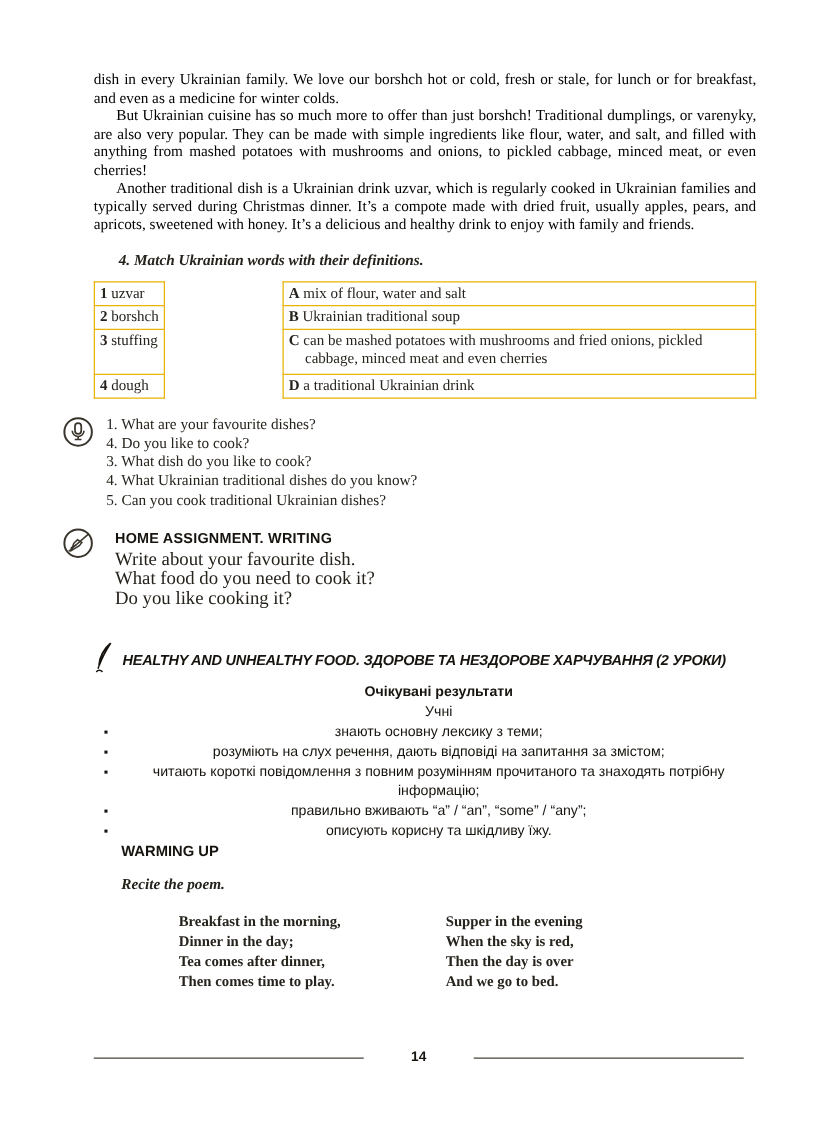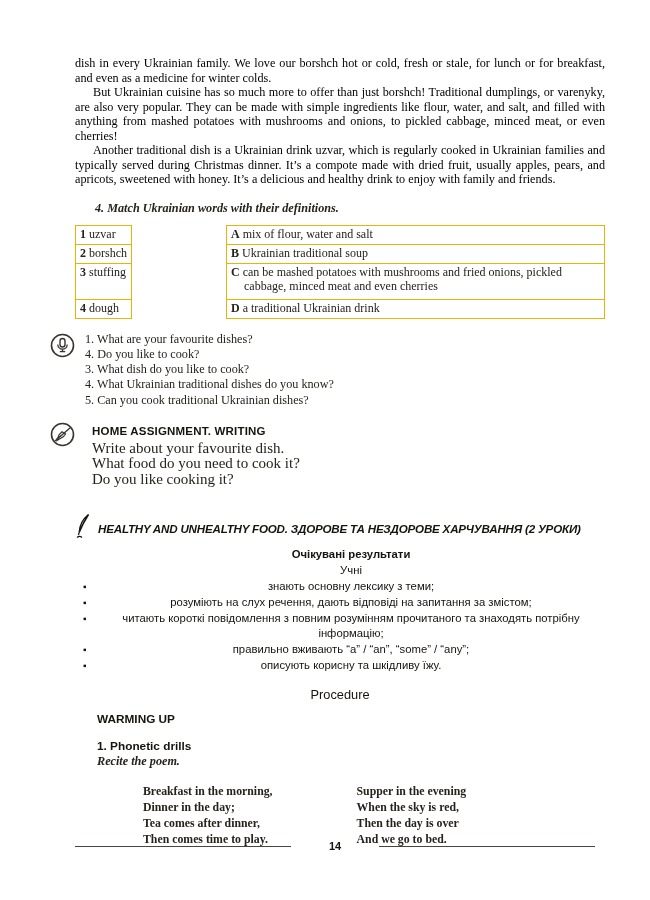--- a/index.html
+++ b/index.html
@@ -163,25 +163,23 @@
       <p>Учні</p>
       <ul class="sq">
         <li><span>знають основну лексику з теми;</span></li>
         <li><span>розуміють на слух речення, дають відповіді на запитання за змістом;</span></li>
         <li><span>читають короткі повідомлення з повним розумінням прочитаного та знаходять потрібну інформацію;</span></li>
         <li><span>правильно вживають “a” / “an”, “some” / “any”;</span></li>
         <li><span>описують корисну та шкідливу їжу.</span></li>
       </ul>
     </div>
 
-    <p class="procedure">Procedure</p>
 
     <h3 class="h-sans" style="margin-left:22px;margin-top:0;">WARMING UP</h3>
 
-    <p class="h-sans drill">1. Phonetic drills</p>
     <p class="recite">Recite the poem.</p>
 
     <div class="poem">
       <div class="col col1">
         <div>Breakfast in the morning,</div>
         <div>Dinner in the day;</div>
         <div>Tea comes after dinner,</div>
         <div>Then comes time to play.</div>
       </div>
       <div class="col col2">

